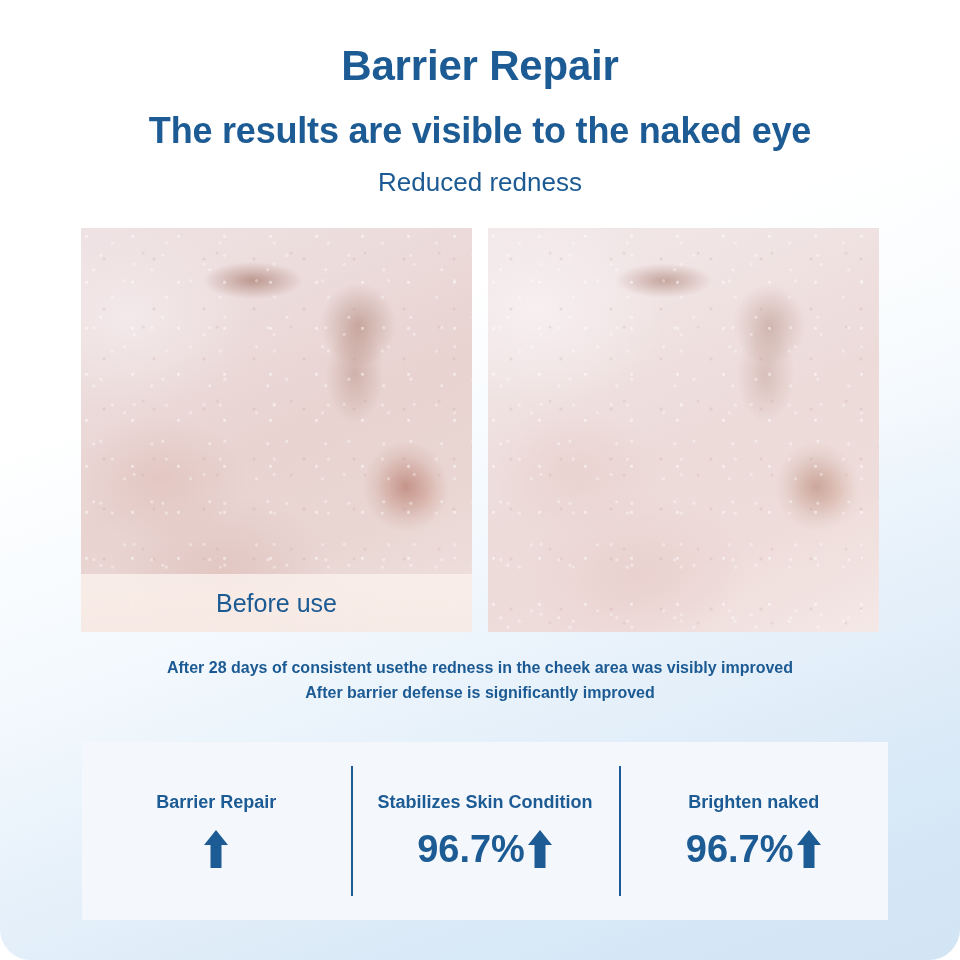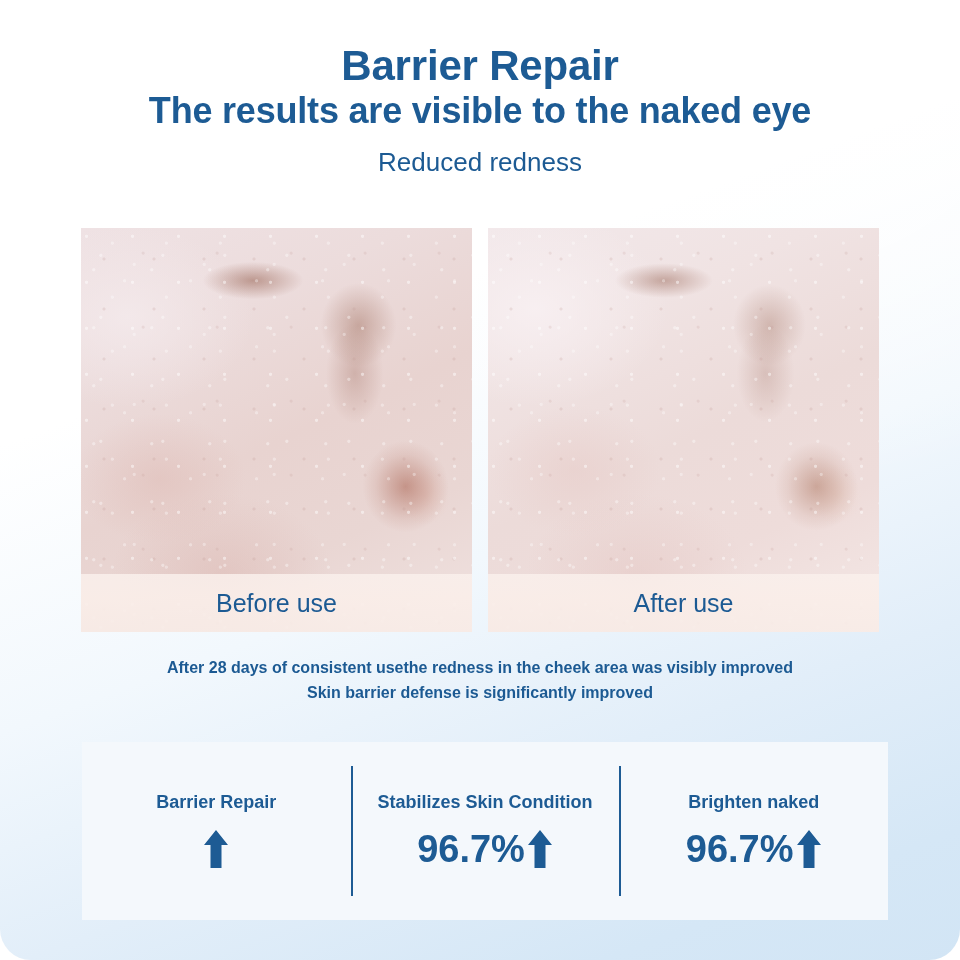--- a/index.html
+++ b/index.html
@@ -40,21 +40,21 @@
     letter-spacing: -0.2px;
     line-height: 1.06;
     margin: 0;
   }
   .title-sub {
     font-size: 36px;
     font-weight: bold;
     color: #1d5b94;
     letter-spacing: -0.2px;
     line-height: 1.12;
-    margin: 2px 0 0 0;
+    margin: 22px 0 0 0;
   }
   .title-tag {
     font-size: 26px;
     font-weight: normal;
     color: #1c5a93;
     line-height: 1.2;
     margin: 16px 0 12px 0;
   }
 
   
@@ -223,30 +223,27 @@
       <div class="skin skin-before"></div>
       <div class="speckle"></div>
       <div class="photo-caption-band">
         <span class="photo-caption">Before use</span>
       </div>
     </div>
 
     <div class="photo">
       <div class="skin skin-after"></div>
       <div class="speckle"></div>
-      <div class="photo-caption-band">
-        <span class="photo-caption">After use</span>
-      </div>
     </div>
 
   </div>
 
   <div class="body-copy">
     <div>After 28 days of consistent usethe redness in the cheek area was visibly improved</div>
-    <div>Skin barrier defense is significantly improved</div>
+    <div>After barrier defense is significantly improved</div>
   </div>
 
   <div class="stats-panel">
 
     <div class="stat-col">
       <div class="stat-label">Barrier Repair</div>
       <div class="stat-value-row">
         <span class="arrow-up">
           <svg viewBox="0 0 26 40" width="26" height="40" aria-hidden="true">
             <path d="M13 1 L25 16 L18.5 16 L18.5 39 L7.5 39 L7.5 16 L1 16 Z" fill="#1d5b94"></path>

